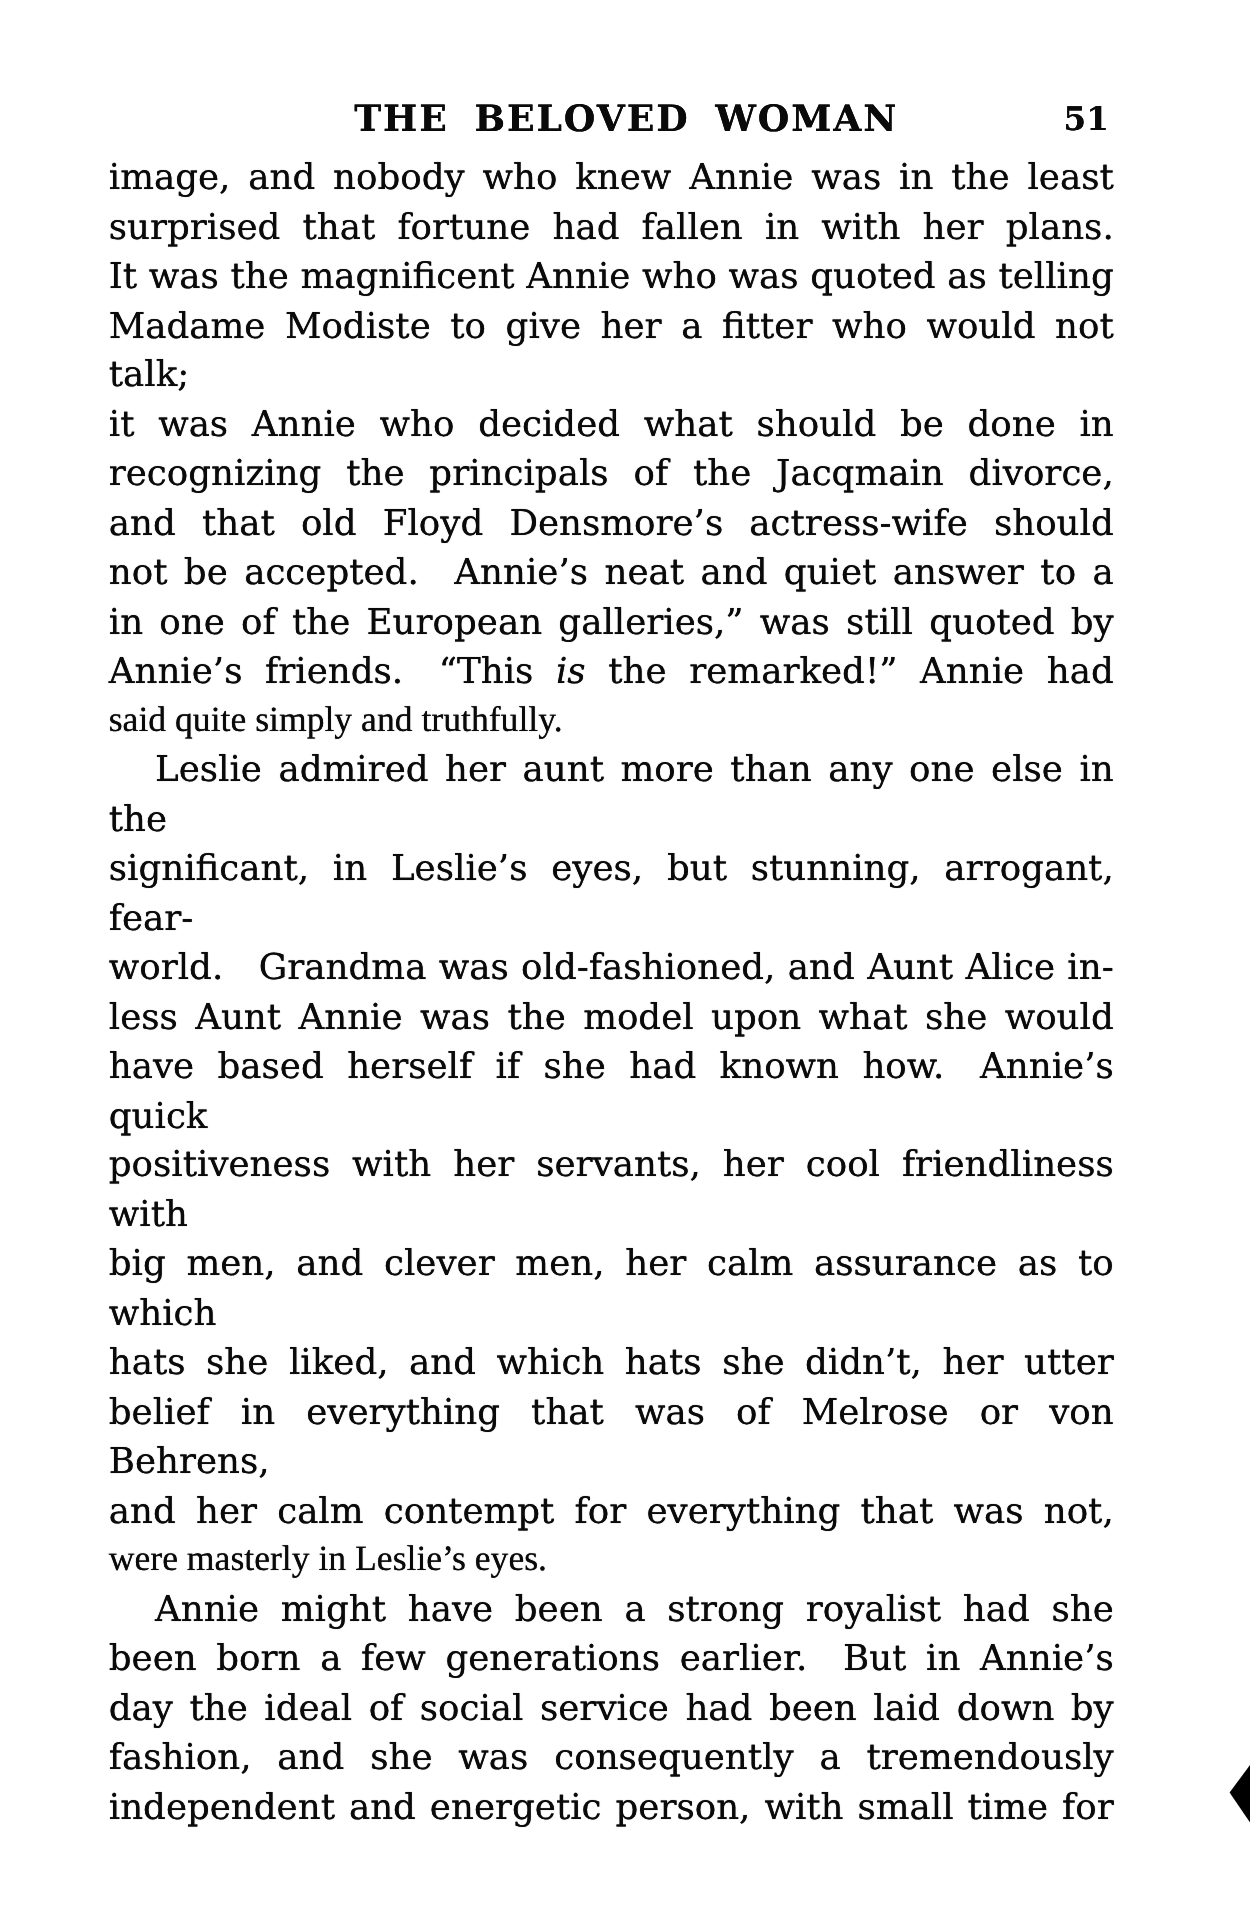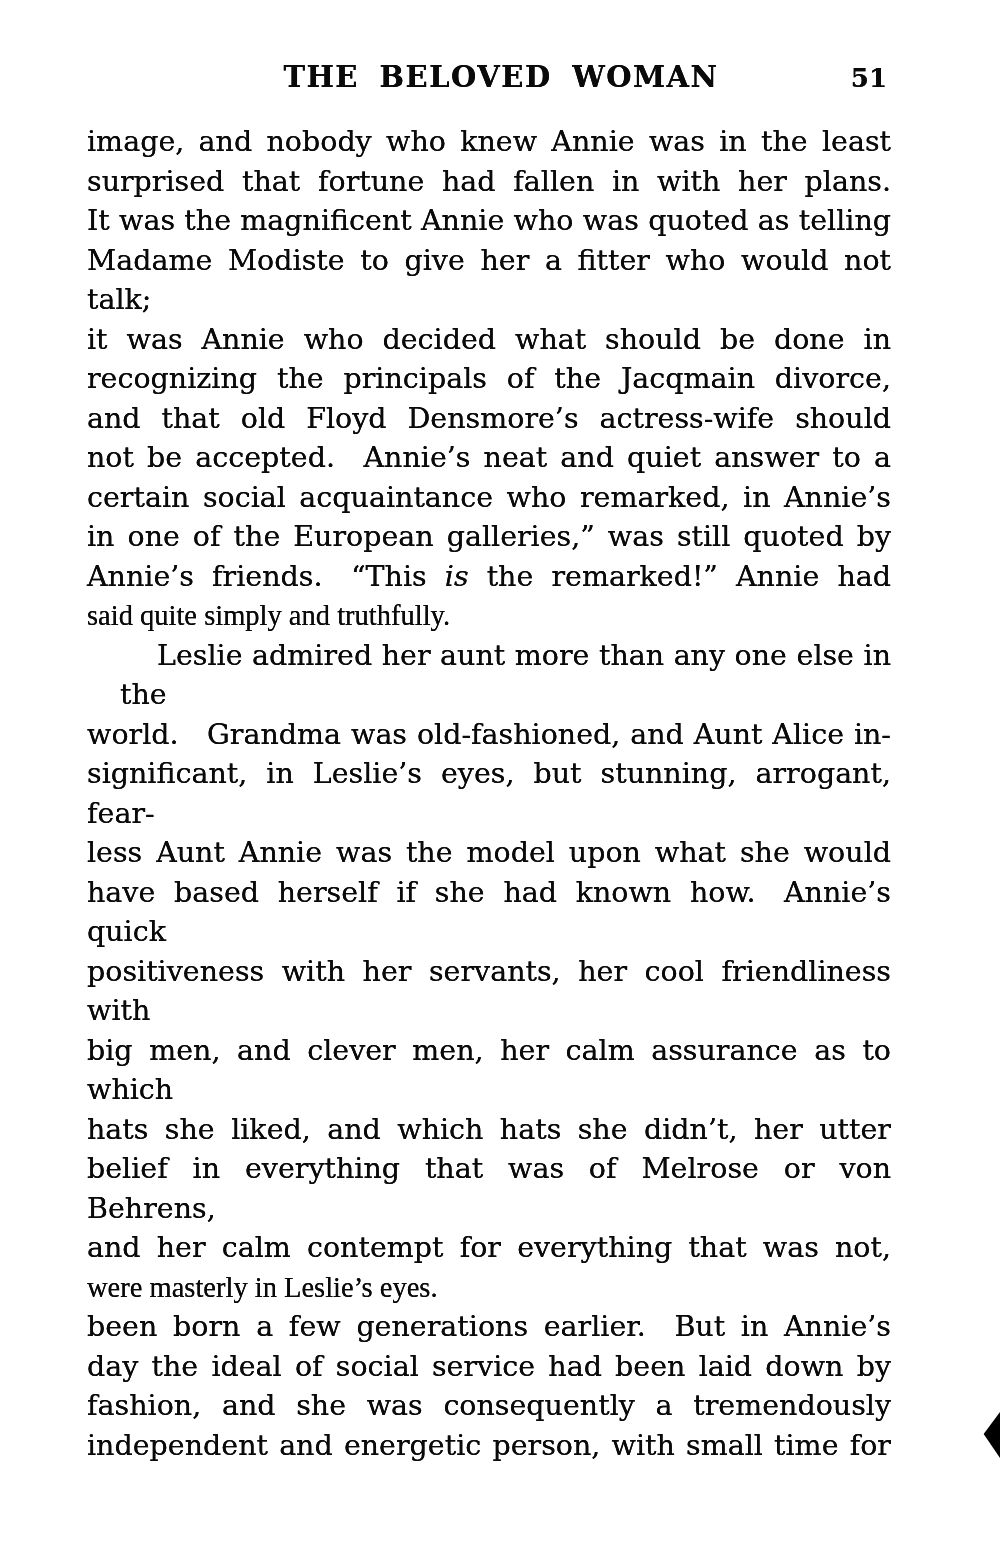--- a/index.html
+++ b/index.html
@@ -8,21 +8,21 @@
     width: 1000px;
     height: 1544px;
     background: #ffffff;
     color: #0a0a0a;
     overflow: hidden;
     font-family: "DejaVu Serif", serif;
   }
   .running-head {
     position: absolute;
     left: 99px;
-    top: 60px;
+    top: 78px;
     width: 804px;
     height: 34px;
   }
   .head-title {
     display: block;
     text-align: center;
     font-weight: bold;
     font-size: 29px;
     letter-spacing: 1.5px;
     word-spacing: 9px;
@@ -48,21 +48,20 @@
   .line {
     text-align: justify;
     text-align-last: justify;
   }
   .line.no-just {
     text-align-last: left;
     font-family: Liberation Serif, serif;
   }
   .line.para-first {
     text-indent: 37px;
-    margin-left: 33px;
   }
   .it { font-style: italic; }
   .edge-mark {
     position: absolute;
     right: 0;
     top: 1412px;
     width: 19px;
     height: 46px;
     background: #000;
     clip-path: polygon(100% 0, 14% 48%, 100% 100%);
@@ -79,35 +78,35 @@
 
   <main class="text-block" id="paragraphs">
       <div class="line"><span>image, and nobody who knew Annie was in the least</span></div>
       <div class="line"><span>surprised that fortune had fallen in with her plans.</span></div>
       <div class="line"><span>It was the magnificent Annie who was quoted as telling</span></div>
       <div class="line"><span>Madame Modiste to give her a fitter who would not talk;</span></div>
       <div class="line"><span>it was Annie who decided what should be done in</span></div>
       <div class="line"><span>recognizing the principals of the Jacqmain divorce,</span></div>
       <div class="line"><span>and that old Floyd Densmore’s actress-wife should</span></div>
       <div class="line"><span>not be accepted. Annie’s neat and quiet answer to a</span></div>
-      <div class="line"><span>certain social acquaintance who remarked, in Annie’s</span></div>
       <div class="line"><span>in one of the European galleries,” was still quoted by</span></div>
       <div class="line"><span>Annie’s friends. “This </span><span class="it">is</span><span> the remarked!” Annie had</span></div>
       <div class="line no-just"><span>said quite simply and truthfully.</span></div>
       <div class="line para-first"><span>Leslie admired her aunt more than any one else in the</span></div>
+      <div class="line"><span>significant, in Leslie’s eyes, but stunning, arrogant, fear-</span></div>
       <div class="line"><span>world. Grandma was old-fashioned, and Aunt Alice in-</span></div>
-      <div class="line"><span>significant, in Leslie’s eyes, but stunning, arrogant, fear-</span></div>
       <div class="line"><span>less Aunt Annie was the model upon what she would</span></div>
       <div class="line"><span>have based herself if she had known how. Annie’s quick</span></div>
       <div class="line"><span>positiveness with her servants, her cool friendliness with</span></div>
       <div class="line"><span>big men, and clever men, her calm assurance as to which</span></div>
       <div class="line"><span>hats she liked, and which hats she didn’t, her utter</span></div>
       <div class="line"><span>belief in everything that was of Melrose or von Behrens,</span></div>
       <div class="line"><span>and her calm contempt for everything that was not,</span></div>
       <div class="line no-just"><span>were masterly in Leslie’s eyes.</span></div>
+      <div class="line para-first"><span>Annie might have been a strong royalist had she</span></div>
       <div class="line"><span>been born a few generations earlier. But in Annie’s</span></div>
       <div class="line"><span>day the ideal of social service had been laid down by</span></div>
       <div class="line"><span>fashion, and she was consequently a tremendously</span></div>
       <div class="line"><span>independent and energetic person, with small time for</span></div>
     </main>
 
   <div class="edge-mark"></div>
 </div>
 
 </body></html>

